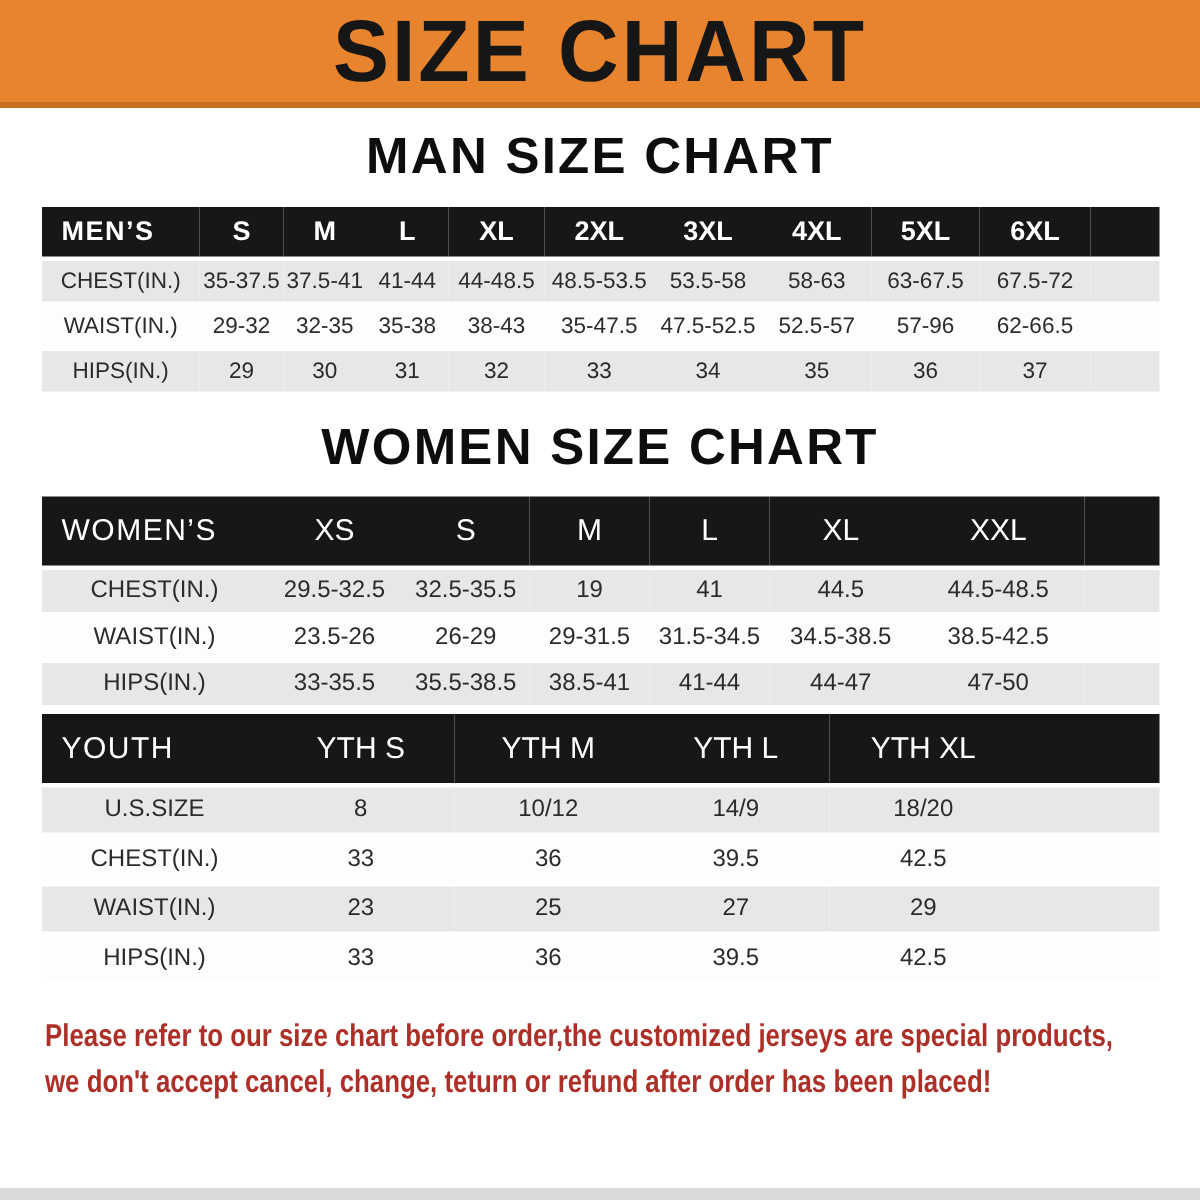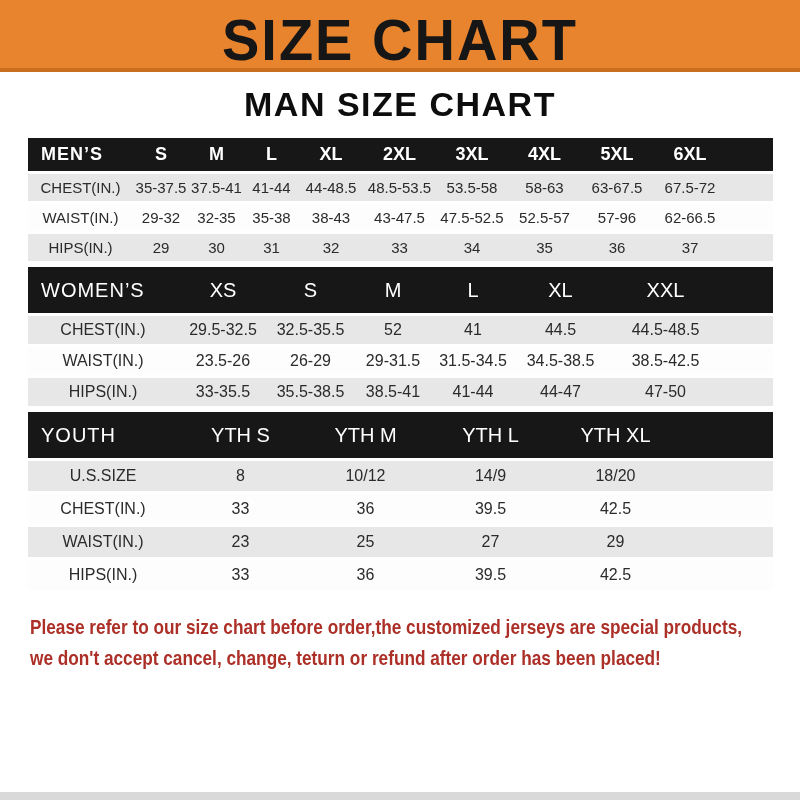--- a/index.html
+++ b/index.html
@@ -12,21 +12,21 @@
   *{box-sizing:border-box;margin:0;padding:0;}
   html,body{width:800px;height:800px;}
   body{
     position:relative;overflow:hidden;background:#ffffff;
     font-family:"Liberation Sans", sans-serif;
   }
   .banner{
     height:72px;width:800px;
     background:var(--banner-bg,#E8842E);
     border-bottom:4px solid var(--banner-border,#C96E1D);
-    display:flex;align-items:flex-end;justify-content:center;
+    display:flex;align-items:center;justify-content:center;
   }
   .banner-title{
     font-size:56px;font-weight:bold;letter-spacing:2px;
     color:var(--banner-text,#161616);
     transform:scaleY(1.04);line-height:1;
   }
   .section-heading{
     text-align:center;font-weight:bold;font-size:34px;letter-spacing:1.5px;
     color:var(--heading-text,#0d0d0d);line-height:36px;
   }
@@ -118,21 +118,21 @@
         <td>63-67.5</td>
         <td>67.5-72</td>
         <td></td>
       </tr>
       <tr>
         <td>WAIST(IN.)</td>
         <td>29-32</td>
         <td>32-35</td>
         <td>35-38</td>
         <td>38-43</td>
-        <td>43-47.5</td>
+        <td>35-47.5</td>
         <td>47.5-52.5</td>
         <td>52.5-57</td>
         <td>57-96</td>
         <td>62-66.5</td>
         <td></td>
       </tr>
       <tr>
         <td>HIPS(IN.)</td>
         <td>29</td>
         <td>30</td>
@@ -143,20 +143,21 @@
         <td>35</td>
         <td>36</td>
         <td>37</td>
         <td></td>
       </tr>
     </tbody>
   </table>
 </div>
 
 <div>
+  <h2 class="section-heading heading-women">WOMEN SIZE CHART</h2>
   <table class="size-table women">
     <colgroup>
       <col style="width:150px">
         <col style="width:90px">
         <col style="width:85px">
         <col style="width:80px">
         <col style="width:80px">
         <col style="width:95px">
         <col style="width:115px">
         <col style="width:50px">
@@ -171,21 +172,21 @@
         <th>XL</th>
         <th>XXL</th>
         <th></th>
       </tr>
     </thead>
     <tbody>
       <tr>
         <td>CHEST(IN.)</td>
         <td>29.5-32.5</td>
         <td>32.5-35.5</td>
-        <td>52</td>
+        <td>19</td>
         <td>41</td>
         <td>44.5</td>
         <td>44.5-48.5</td>
         <td></td>
       </tr>
       <tr>
         <td>WAIST(IN.)</td>
         <td>23.5-26</td>
         <td>26-29</td>
         <td>29-31.5</td>

